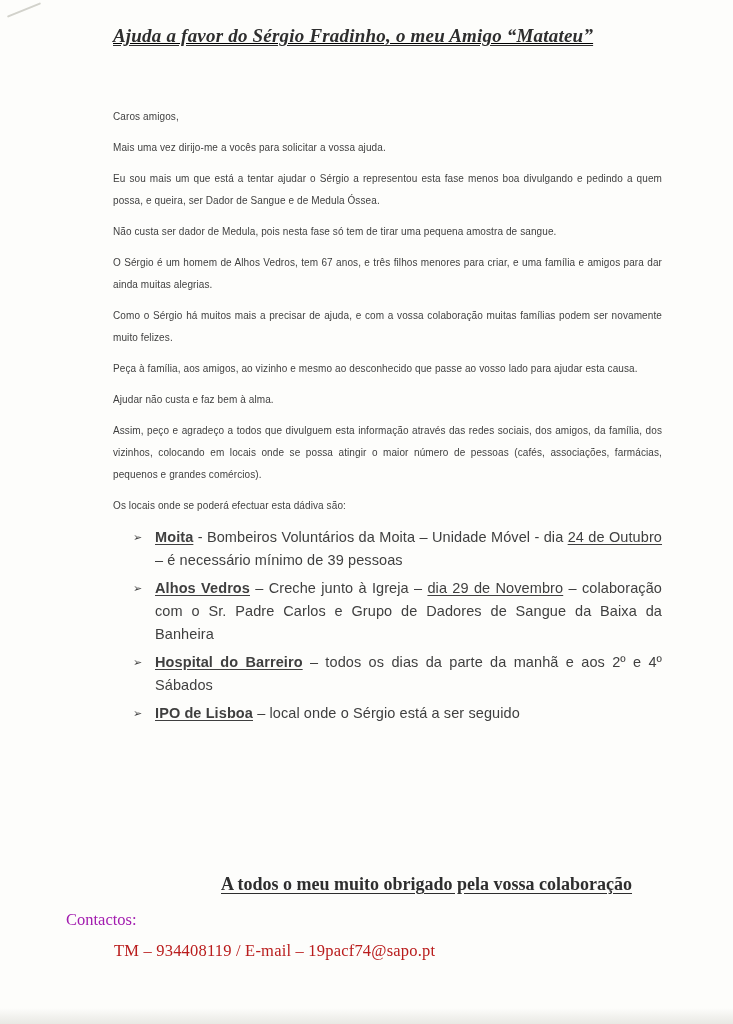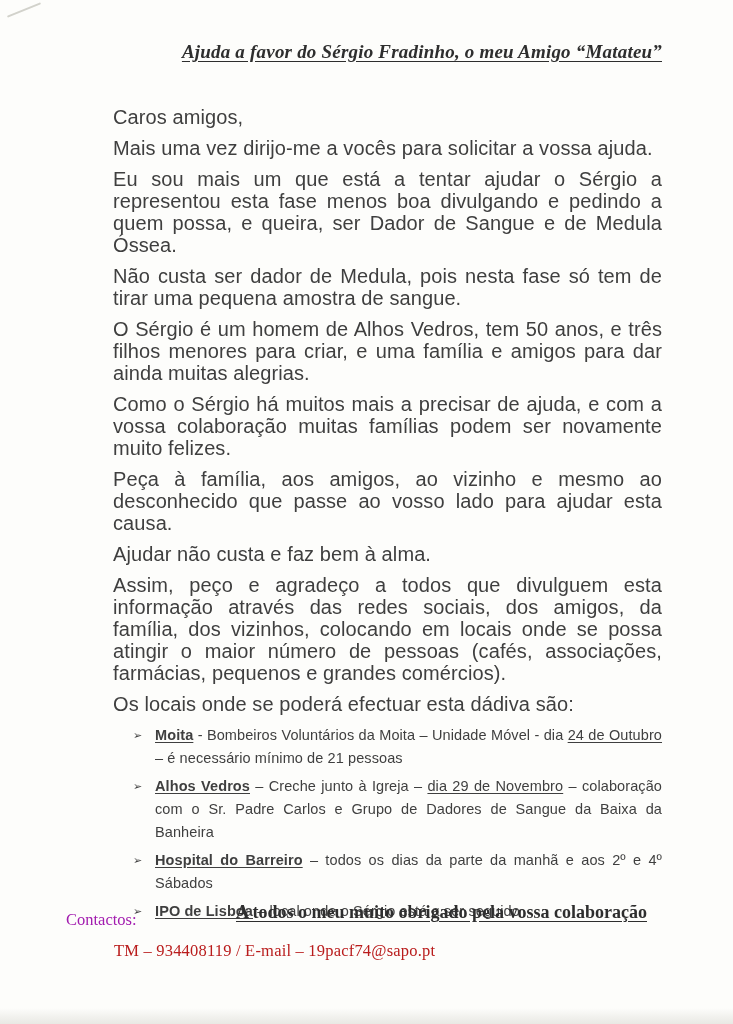--- a/index.html
+++ b/index.html
@@ -19,42 +19,43 @@
     transform:rotate(-22deg);
     border-radius:2px;
   }
   .bottom-band {
     position:absolute; left:0; bottom:0;
     width:100%; height:16px;
     background:linear-gradient(to bottom, rgba(0,0,0,0) 0%, rgba(140,138,120,0.10) 55%, rgba(140,138,120,0.18) 100%);
   }
   
   .title-wrap {
-    position:absolute; left:113px; top:40px; width:549px;
-    text-align:right;
+    position:absolute; left:113px; top:24px; width:549px;
+    text-align:left;
+    text-decoration:underline;
   }
   .doc-title {
     font-family:"Liberation Serif", serif;
     font-style:italic;
     font-weight:bold;
     font-size:19px;
     line-height:24px;
     color:#2e2e2e;
     text-decoration:underline;
     text-underline-offset:3px;
     letter-spacing:0.2px;
   }
   
   .content {
     position:absolute; left:113px; top:106px; width:549px;
     color:#3f3f3f;
   }
   .body-para {
     margin:0 0 9px 0;
-    font-size:20px;
+    font-size:10px;
     line-height:22px;
     text-align:justify;
     letter-spacing:0.1px;
   }
   .locations {
     list-style:none;
     margin:4px 0 0 0;
     padding:0;
   }
   .locations li {
@@ -81,29 +82,27 @@
   .udate {
     text-decoration:underline;
     text-underline-offset:2px;
   }
   
   .closing {
     position:absolute; left:113px; top:872px; width:549px;
     padding-left:108px;
     box-sizing:content-box;
     width:441px;
-    text-align:center;
     font-family:"Liberation Serif", serif;
     font-weight:bold;
     font-size:18px;
     line-height:24px;
     color:#2e2e2e;
     text-decoration:underline;
     text-underline-offset:3px;
-    margin-top:28px;
   }
   
   .contacts-label {
     position:absolute; left:66px; top:910px;
     font-family:"Liberation Serif", serif;
     font-size:16.5px;
     color:#a21caf;
   }
   .contacts-line {
     position:absolute; left:114px; top:941px;
@@ -122,31 +121,31 @@
 
   <div class="title-wrap">
     <span class="doc-title">Ajuda a favor do Sérgio Fradinho, o meu Amigo “Matateu”</span>
   </div>
 
   <div class="content">
     <p class="body-para">Caros amigos,</p>
     <p class="body-para">Mais uma vez dirijo-me a vocês para solicitar a vossa ajuda.</p>
     <p class="body-para">Eu sou mais um que está a tentar ajudar o Sérgio a representou esta fase menos boa divulgando e pedindo a quem possa, e queira, ser Dador de Sangue e de Medula Óssea.</p>
     <p class="body-para">Não custa ser dador de Medula, pois nesta fase só tem de tirar uma pequena amostra de sangue.</p>
-    <p class="body-para">O Sérgio é um homem de Alhos Vedros, tem 50 anos, e três filhos menores para criar, e uma família e amigos para dar ainda muitas alegrias.</p>
+    <p class="body-para">O Sérgio é um homem de Alhos Vedros, tem 67 anos, e três filhos menores para criar, e uma família e amigos para dar ainda muitas alegrias.</p>
     <p class="body-para">Como o Sérgio há muitos mais a precisar de ajuda, e com a vossa colaboração muitas famílias podem ser novamente muito felizes.</p>
     <p class="body-para">Peça à família, aos amigos, ao vizinho e mesmo ao desconhecido que passe ao vosso lado para ajudar esta causa.</p>
     <p class="body-para">Ajudar não custa e faz bem à alma.</p>
     <p class="body-para">Assim, peço e agradeço a todos que divulguem esta informação através das redes sociais, dos amigos, da família, dos vizinhos, colocando em locais onde se possa atingir o maior número de pessoas (cafés, associações, farmácias, pequenos e grandes comércios).</p>
     <p class="body-para">Os locais onde se poderá efectuar esta dádiva são:</p>
 
     <ul class="locations">
       <li>
         <span class="bullet-icon">➢</span>
-        <span class="place">Moita</span><span> - Bombeiros Voluntários da Moita – Unidade Móvel - dia </span><span class="udate">24 de Outubro</span><span> – é necessário mínimo de 21 pessoas</span>
+        <span class="place">Moita</span><span> - Bombeiros Voluntários da Moita – Unidade Móvel - dia </span><span class="udate">24 de Outubro</span><span> – é necessário mínimo de 39 pessoas</span>
       </li>
       <li>
         <span class="bullet-icon">➢</span>
         <span class="place">Alhos Vedros</span><span> – Creche junto à Igreja – </span><span class="udate">dia 29 de Novembro</span><span> – colaboração com o Sr. Padre Carlos e Grupo de Dadores de Sangue da Baixa da Banheira</span>
       </li>
       <li>
         <span class="bullet-icon">➢</span>
         <span class="place">Hospital do Barreiro</span><span> – todos os dias da parte da manhã e aos 2º e 4º Sábados</span><span class="udate"></span><span></span>
       </li>
       <li>

